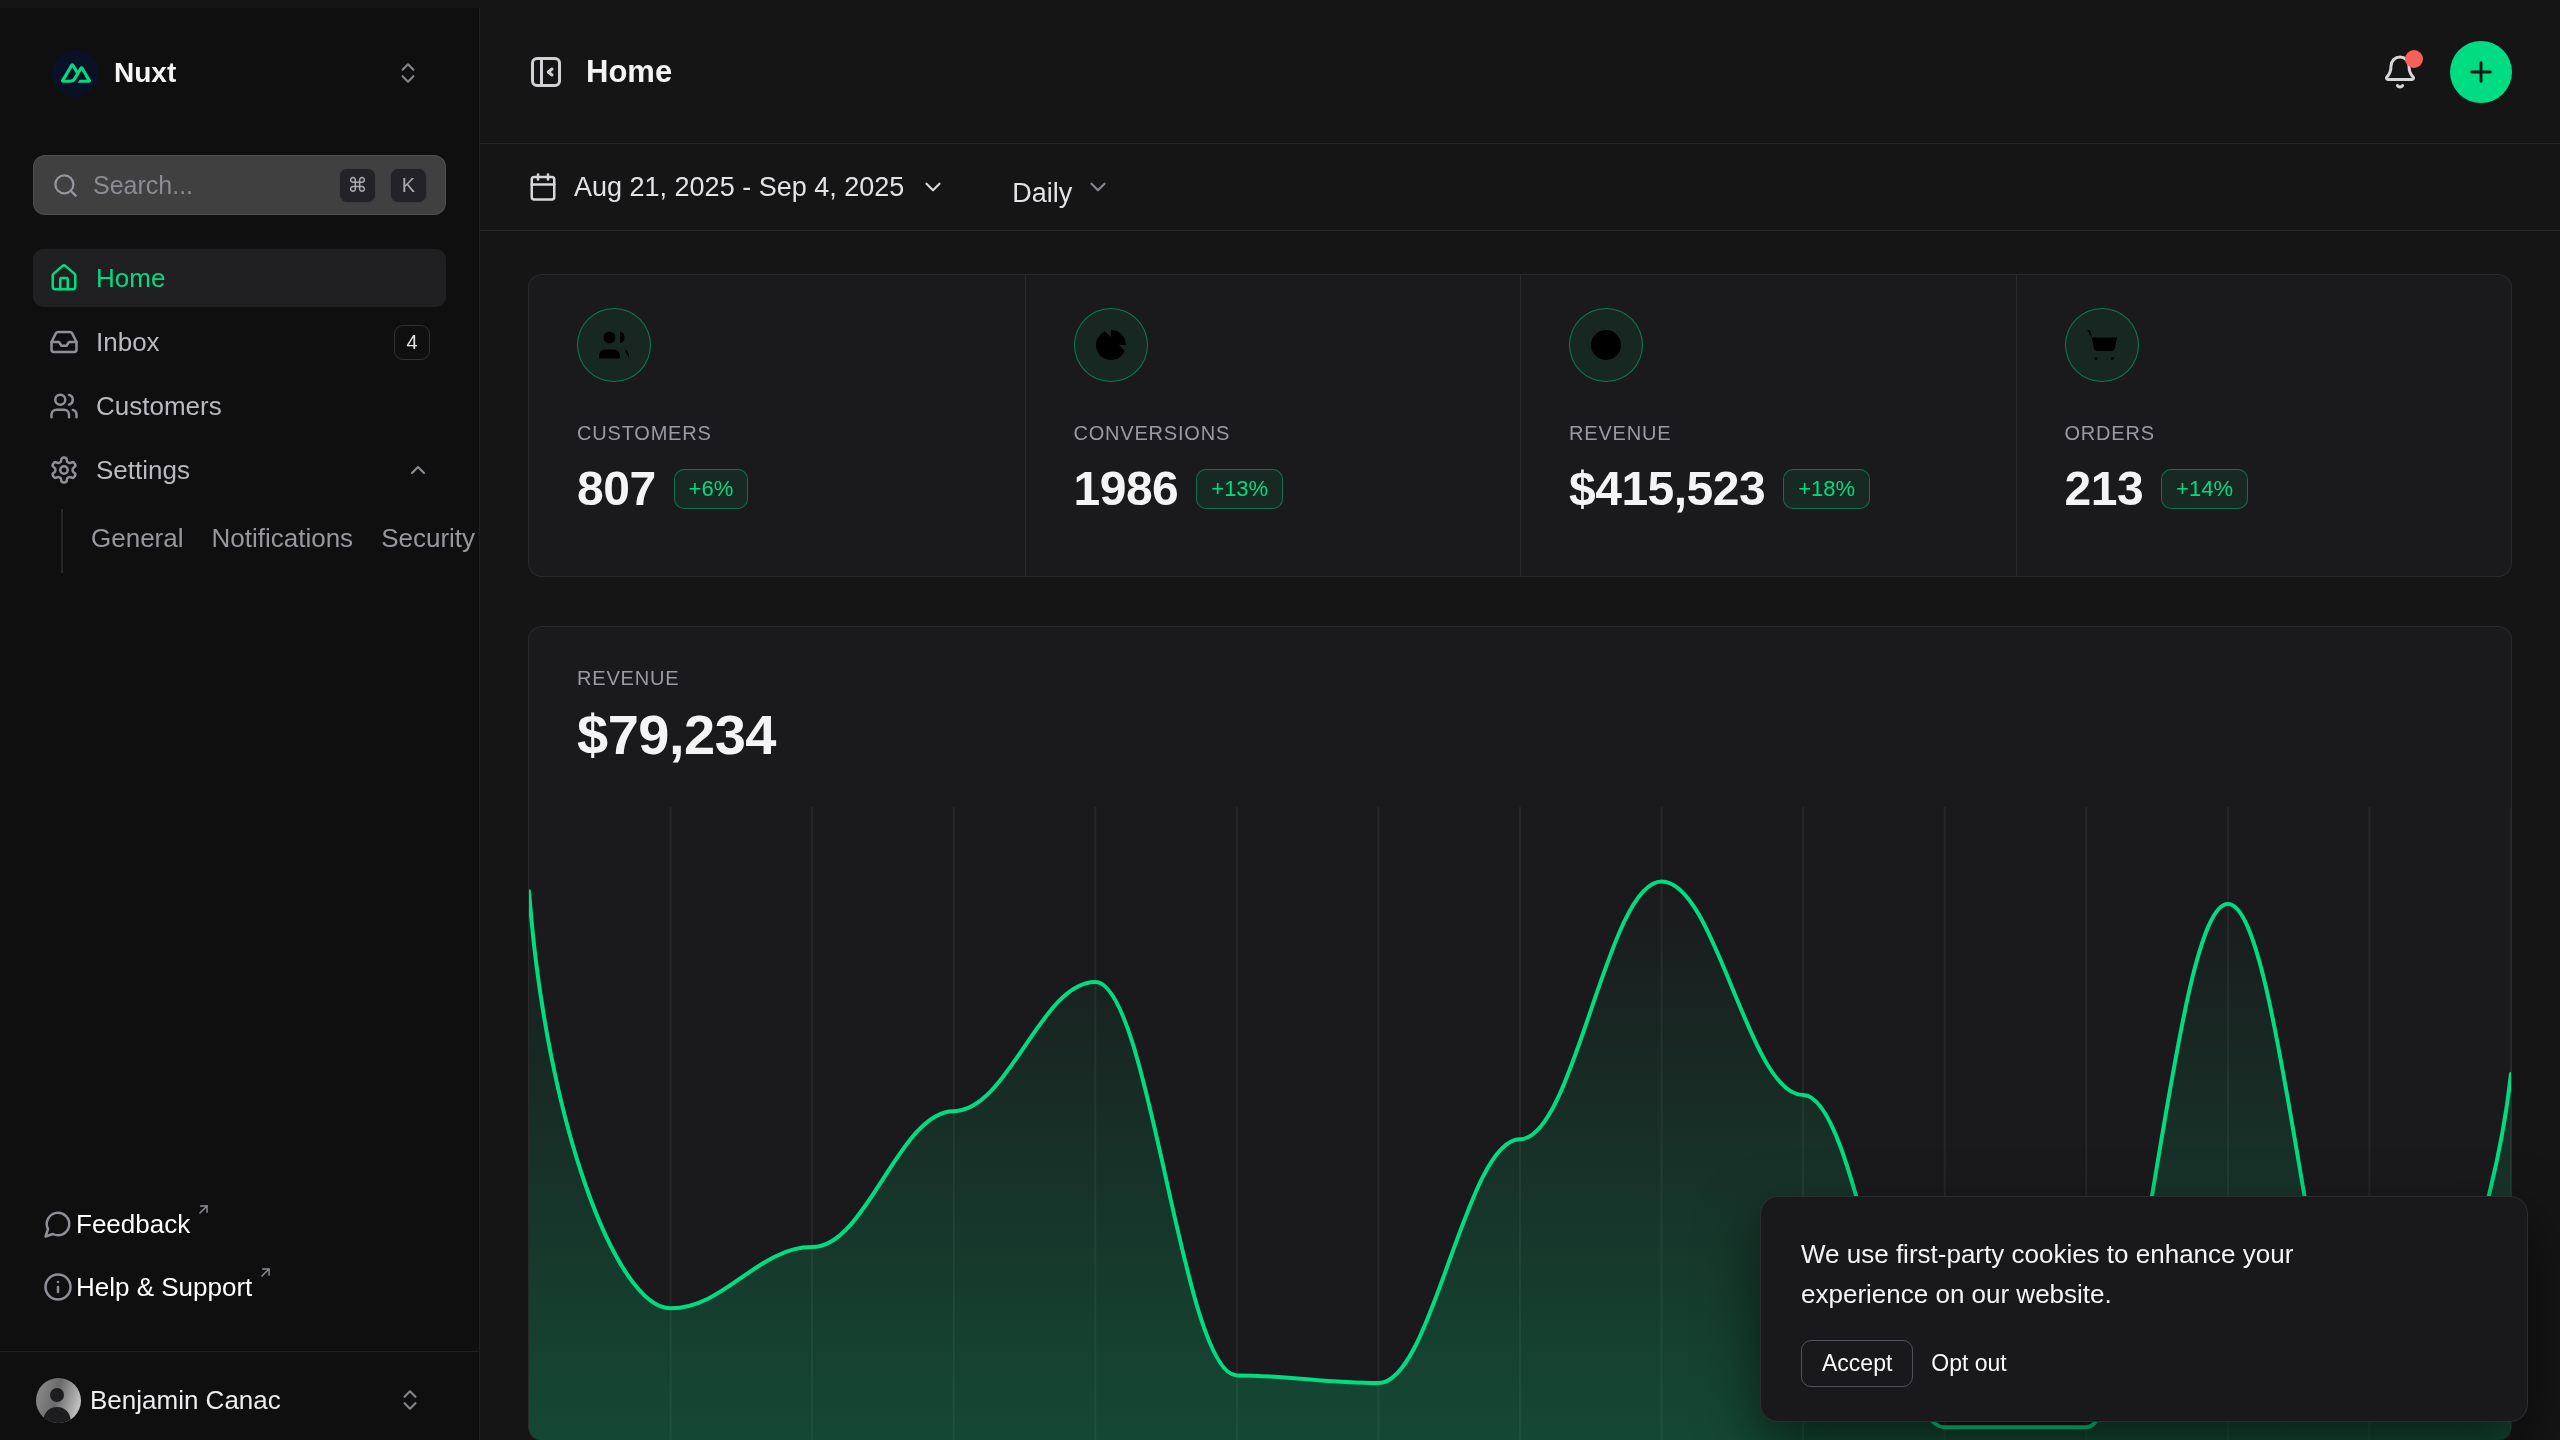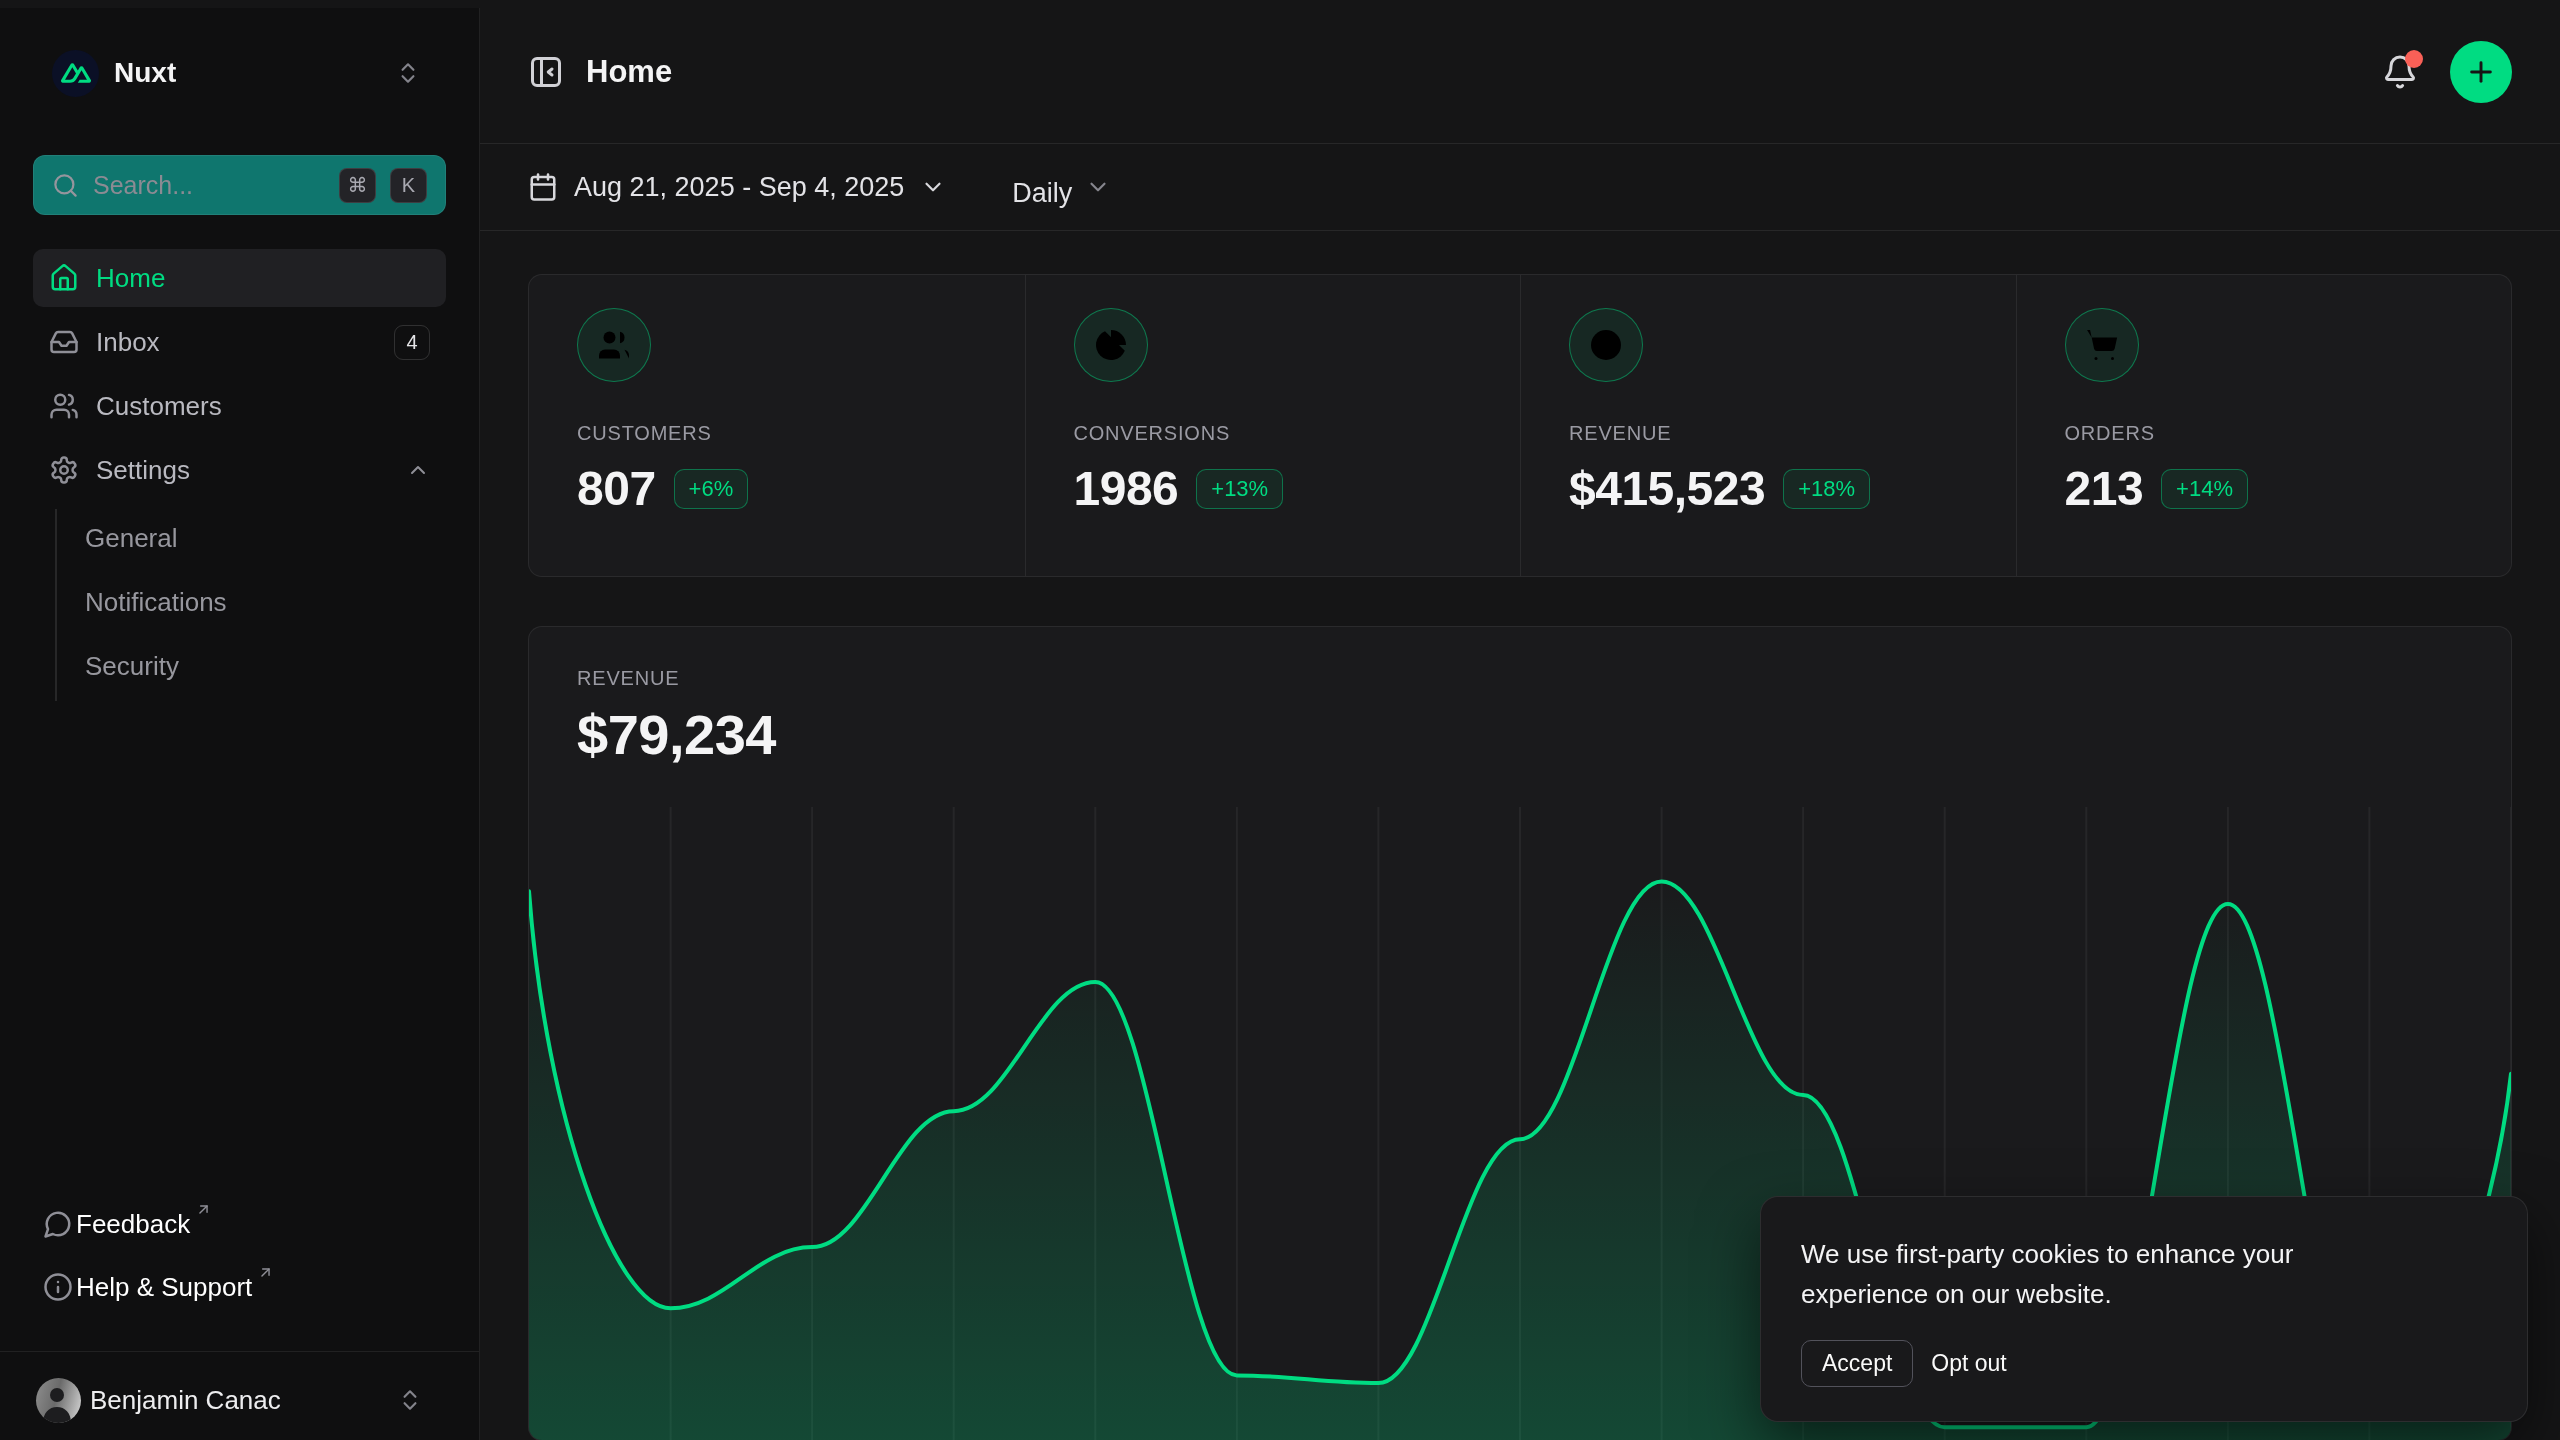--- a/index.html
+++ b/index.html
@@ -22,39 +22,39 @@
   .icon svg{display:block;fill:none;stroke:currentColor;stroke-width:2;stroke-linecap:round;stroke-linejoin:round;}
   .icon{display:inline-flex;flex:none;}
 
   
   .sidebar{position:absolute;left:0;top:8px;width:480px;height:1440px;background:var(--bg-sidebar);
     border-right:1px solid var(--border);display:flex;flex-direction:column;}
   .sb-top{height:130px;flex:none;display:flex;align-items:center;padding:0 58px 0 52px;gap:15px;cursor:pointer;}
   .logo-circle{width:47px;height:47px;border-radius:50%;background:#0b1026;display:flex;align-items:center;justify-content:center;}
   .brand{flex:1;font-size:28px;font-weight:600;color:var(--txt);}
   .sel-icon{color:var(--txt-faint);}
-  .sb-search{margin:17px 33px 0;height:60px;flex:none;background:#0f766e;border:1px solid var(--border);
+  .sb-search{margin:17px 33px 0;height:60px;flex:none;background:#404040;border:1px solid var(--border);
     border-radius:12px;display:flex;align-items:center;padding:0 18px;gap:14px;cursor:text;}
   .sb-search .icon{color:var(--txt-dim);}
   .sb-search input{flex:1;min-width:0;background:transparent;border:none;outline:none;color:var(--txt);
     font-size:25px;font-family:inherit;}
   .sb-search input::placeholder{color:#8b8b93;}
   .kbd{width:37px;height:35px;flex:none;background:#232327;border:1px solid rgba(255,255,255,0.12);
     border-radius:8px;display:flex;align-items:center;justify-content:center;font-size:20px;color:#a9a9b1;}
   .sb-nav{margin:34px 33px 0;display:flex;flex-direction:column;}
   .nav-item{height:58px;margin-bottom:6px;border-radius:10px;display:flex;align-items:center;
     padding:0 16px;gap:17px;font-size:26px;font-weight:500;color:var(--txt-mid);cursor:pointer;}
   .nav-item .icon{color:#8f8f97;}
   .nav-item.active{background:#202023;color:var(--accent);}
   .nav-item.active .icon{color:var(--accent);}
   .nav-label{flex:1;}
   .nav-badge{min-width:36px;height:35px;padding:0 9px;border:1px solid rgba(255,255,255,0.14);border-radius:9px;
     display:flex;align-items:center;justify-content:center;font-size:20px;color:#e4e4e7;}
   .nav-chevron{color:var(--txt-faint);}
-  .sub-wrap{margin:4px 0 6px 22px;border-left:2px solid rgba(255,255,255,0.10);display:flex;flex-direction:column;}
+  .sub-wrap{margin:4px 0 6px 28px;border-left:2px solid rgba(255,255,255,0.10);display:flex;flex-direction:row;}
   .sub-item{height:58px;margin-bottom:6px;display:flex;align-items:center;padding-left:28px;
     font-size:26px;font-weight:500;color:#97979e;border-radius:10px;cursor:pointer;}
   .sb-footer{margin:auto 33px 16px;display:flex;flex-direction:column;}
   .foot-item{height:58px;margin-bottom:5px;border-radius:10px;display:flex;align-items:flex-start;
     padding:0 10px;gap:3px;font-size:26px;font-weight:500;color:#ffffff;cursor:pointer;}
   .foot-item .icon{color:#8f8f97;}
   .ext-arrow{color:#7c7c84;transform:translateY(-8px);margin-left:2px;}
   .sb-user{flex:none;height:97px;border-top:1px solid var(--border);display:flex;align-items:center;
     padding:0 56px 0 36px;gap:9px;cursor:pointer;}
   .avatar{width:45px;height:45px;border-radius:50%;flex:none;overflow:hidden;

